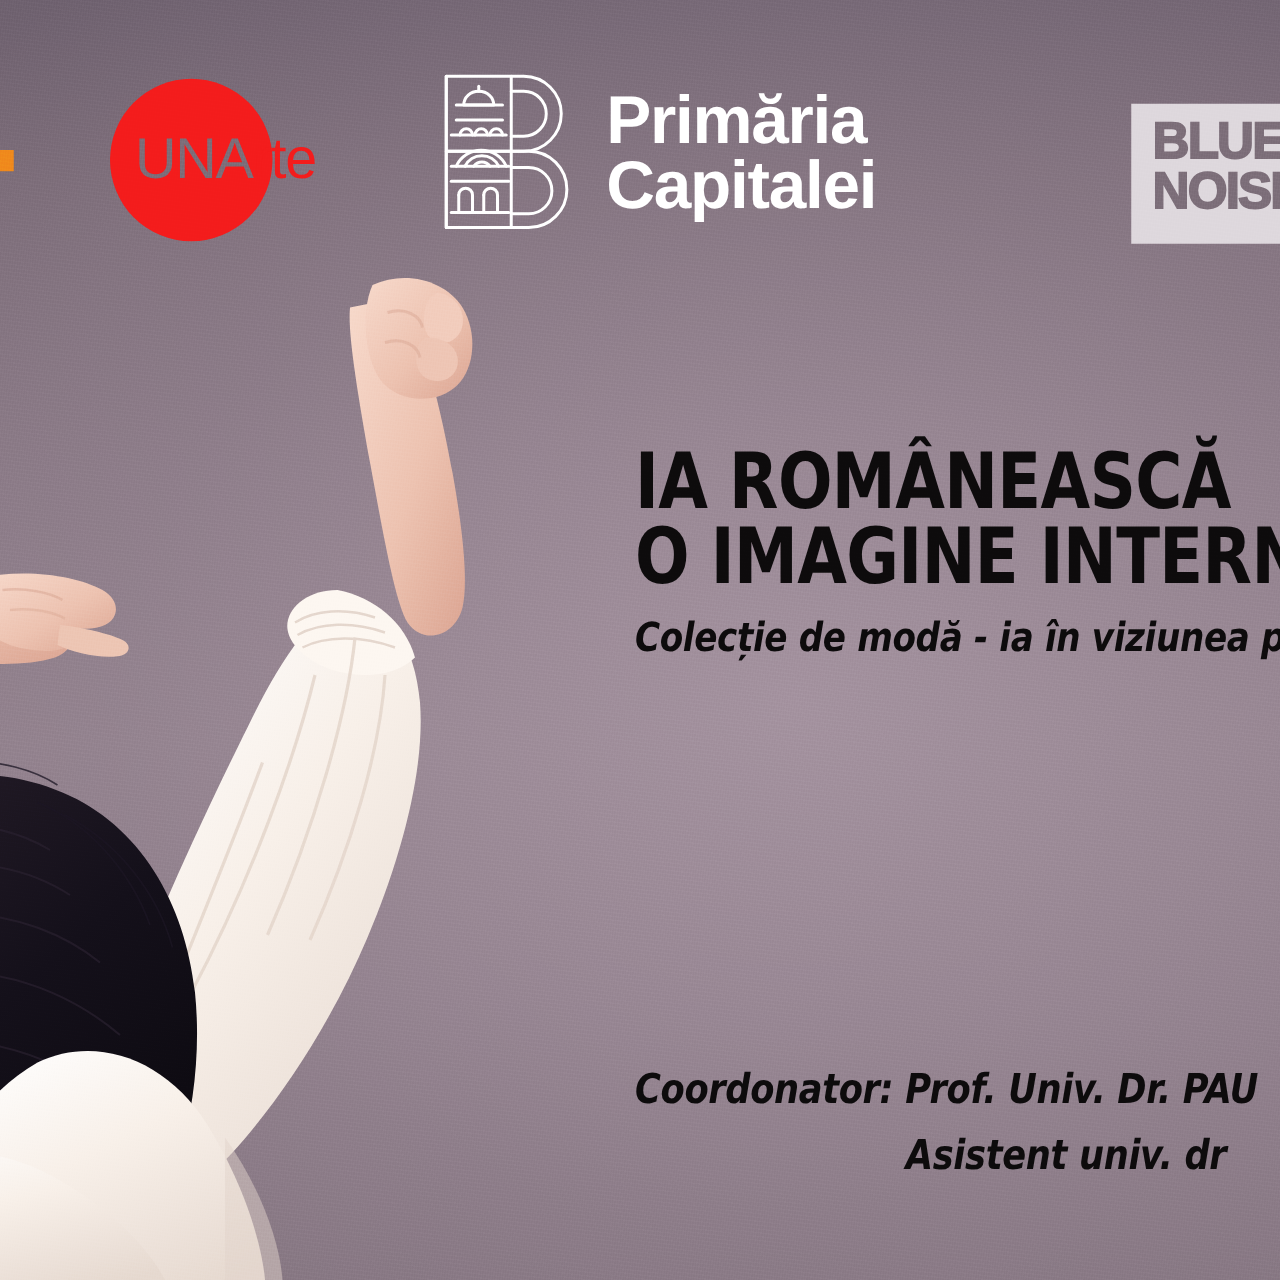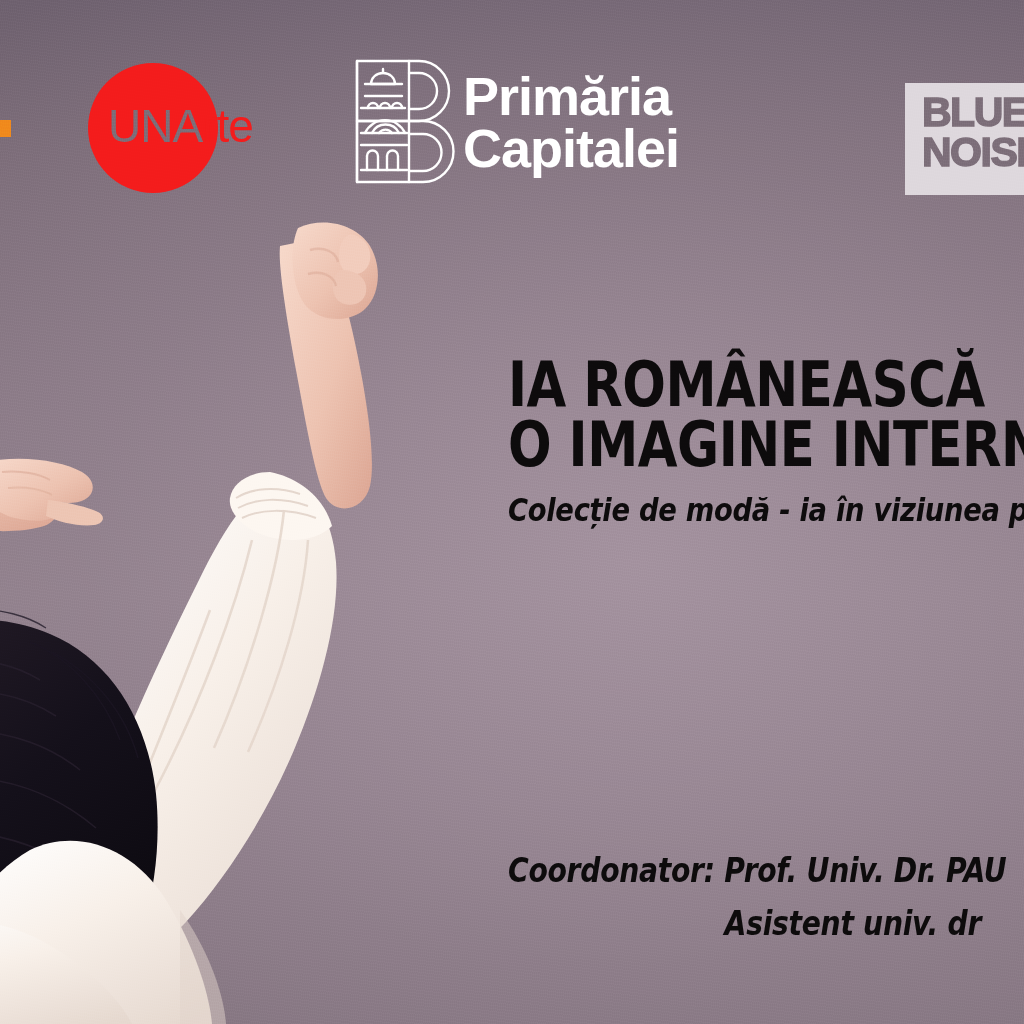--- a/index.html
+++ b/index.html
@@ -33,21 +33,21 @@
 
   
   .logo-unarte{position:absolute;left:88px;top:63px;width:180px;height:130px;}
   .logo-unarte .dot{position:absolute;left:0;top:0;width:130px;height:130px;border-radius:50%;background:#f41c1c;}
   .logo-unarte .wd{position:absolute;left:20px;top:40px;font-size:46px;font-weight:400;letter-spacing:-1px;
       line-height:1;white-space:nowrap;}
   .logo-unarte .wd .una{color:#7d6f7a;}
   .logo-unarte .wd .rte{color:#f41c1c;}
 
   
-  .logo-pmb{position:absolute;left:347px;top:55px;display:flex;align-items:center;}
+  .logo-pmb{position:absolute;left:347px;top:55px;display:flex;align-items:center;gap:22px;}
   .logo-pmb .mark{width:116px;height:135px;}
   .logo-pmb .words{color:#ffffff;font-size:54px;font-weight:700;line-height:.96;letter-spacing:-1px;white-space:nowrap;}
 
   
   .logo-bn{position:absolute;left:905px;top:83px;width:140px;height:112px;background:#ded8dd;}
   .logo-bn .t{position:absolute;left:17px;top:9px;color:#7d6f7a;font-weight:700;font-size:41px;
       line-height:.98;letter-spacing:-1.5px;white-space:nowrap;
       -webkit-text-stroke:1.5px #7d6f7a;}
 
   

